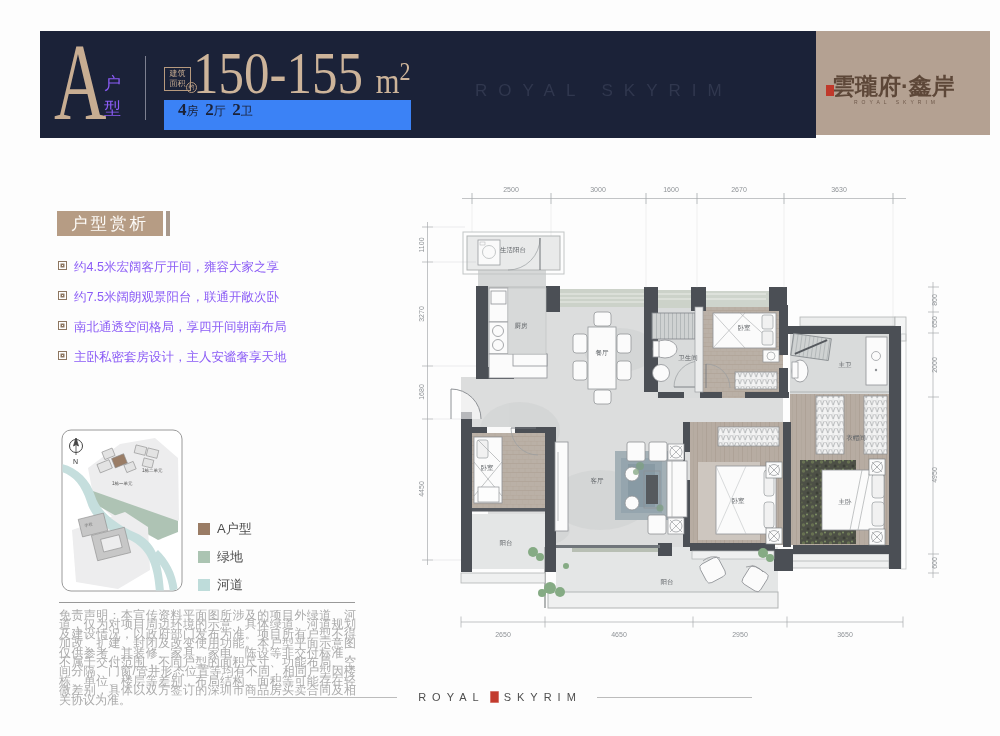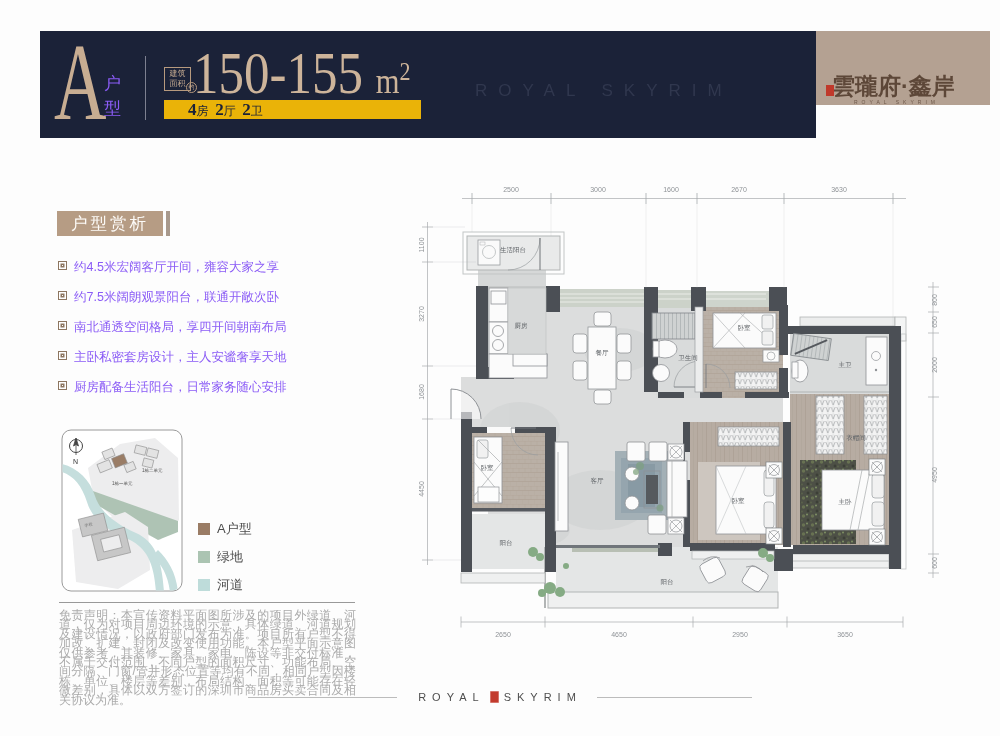--- a/index.html
+++ b/index.html
@@ -13,25 +13,25 @@
   transform:scaleX(.66);transform-origin:left top;}
 #hdrHX{left:64px;top:40px;width:20px;color:#8b5cf6;font-size:17px;line-height:25px;
   letter-spacing:0;}
 #hdrDiv{left:105px;top:25px;width:1px;height:64px;background:#7d8090;}
 #hdrBox{left:124px;top:36px;width:25px;height:21px;border:1px solid #b79a7e;color:#c8ad92;
   font-size:8px;line-height:10px;text-align:center;padding-top:1px;}
 #hdrNum{left:153px;top:13px;color:#cdb49a;font-family:"Liberation Serif",serif;
   font-size:60px;line-height:56px;letter-spacing:0px;white-space:nowrap;
   transform:scaleX(.85);transform-origin:left top;}
 #hdrNum sup{font-size:26px;}
-#hdrBar{left:124px;top:69px;width:233px;height:19px;background:#eab308;color:#1b2238;
-  font-size:12px;line-height:19px;padding-left:24px;}
+#hdrBar{left:124px;top:69px;width:233px;height:30px;background:#3b82f6;color:#1b2238;
+  font-size:12px;line-height:19px;padding-left:14px;}
 #hdrBar b{font-family:"Liberation Serif",serif;font-size:17px;font-weight:bold;}
 #hdrWm{left:435px;top:50px;color:#30374e;font-size:17px;letter-spacing:11px;}
-#logo{left:816px;top:31px;width:174px;height:74px;background:#b4a192;}
+#logo{left:816px;top:31px;width:174px;height:104px;background:#b4a192;}
 #logoTxt{left:16px;top:40px;width:156px;color:#5d4738;font-size:23px;font-weight:bold;
   letter-spacing:0px;}
 #logoSeal{left:10px;top:54px;width:8px;height:11px;background:#c0392b;}
 #logoSub{left:38px;top:68px;width:130px;color:#6e584a;font-size:5px;letter-spacing:4px;}
 
 #sbT{left:57px;top:211px;width:106px;height:25px;background:#b69c84;color:#fdfbf8;
   font-size:16.5px;line-height:24px;text-align:center;letter-spacing:3px;}
 #sbT:after{content:"";position:absolute;left:109px;top:0;width:3.5px;height:25px;
   background:#a8998c;}
 .bl{left:58px;width:290px;height:16px;color:#8b5cf6;font-size:12.5px;}
@@ -67,21 +67,20 @@
     <div class="abs" id="logoTxt">雲瓏府·鑫岸</div>
     <div class="abs" id="logoSeal"></div>
     <div class="abs" id="logoSub">ROYAL SKYRIM</div>
   </div>
 
   <div class="abs" id="sbT">户型赏析</div>
   <div class="abs bl" style="top:259px"><span class="sq"></span>约4.5米宏阔客厅开间，雍容大家之享</div>
   <div class="abs bl" style="top:289px"><span class="sq"></span>约7.5米阔朗观景阳台，联通开敞次卧</div>
   <div class="abs bl" style="top:349px"><span class="sq"></span>主卧私密套房设计，主人安谧奢享天地</div>
   <div class="abs bl" style="top:319px"><span class="sq"></span>南北通透空间格局，享四开间朝南布局</div>
-  <div class="abs bl" style="top:379px"><span class="sq"></span>厨房配备生活阳台，日常家务随心安排</div>
 
   <div class="abs" id="mapbox"></div>
 
   <div class="abs" id="discLine"></div>
   <div class="abs" id="disc">免责声明：本宣传资料平面图所涉及的项目外绿道、河道，仅为对项目周边环境的示意，具体绿道、河道规划及建设情况，以政府部门发布为准。项目所有户型不得加改、扩建、封闭及改变使用功能。本户型平面示意图仅供参考，其装修、家具、家电、陈设等非交付标准，不属于交付范围，不同户型的面积尺寸、功能布局、空间分隔、门窗/管井形态位置等均有不同，相同户型因楼栋、单位、楼层等差别，布局结构、面积等可能存在轻微差别，具体以双方签订的深圳市商品房买卖合同及相关协议为准。</div>
 
   <div class="abs ftLine" style="left:248px"></div>
   <div class="abs ftLine" style="left:597px;width:155px"></div>
   <div class="abs" id="ftTxt">ROYAL<span id="ftSeal"></span>SKYRIM</div>
 

